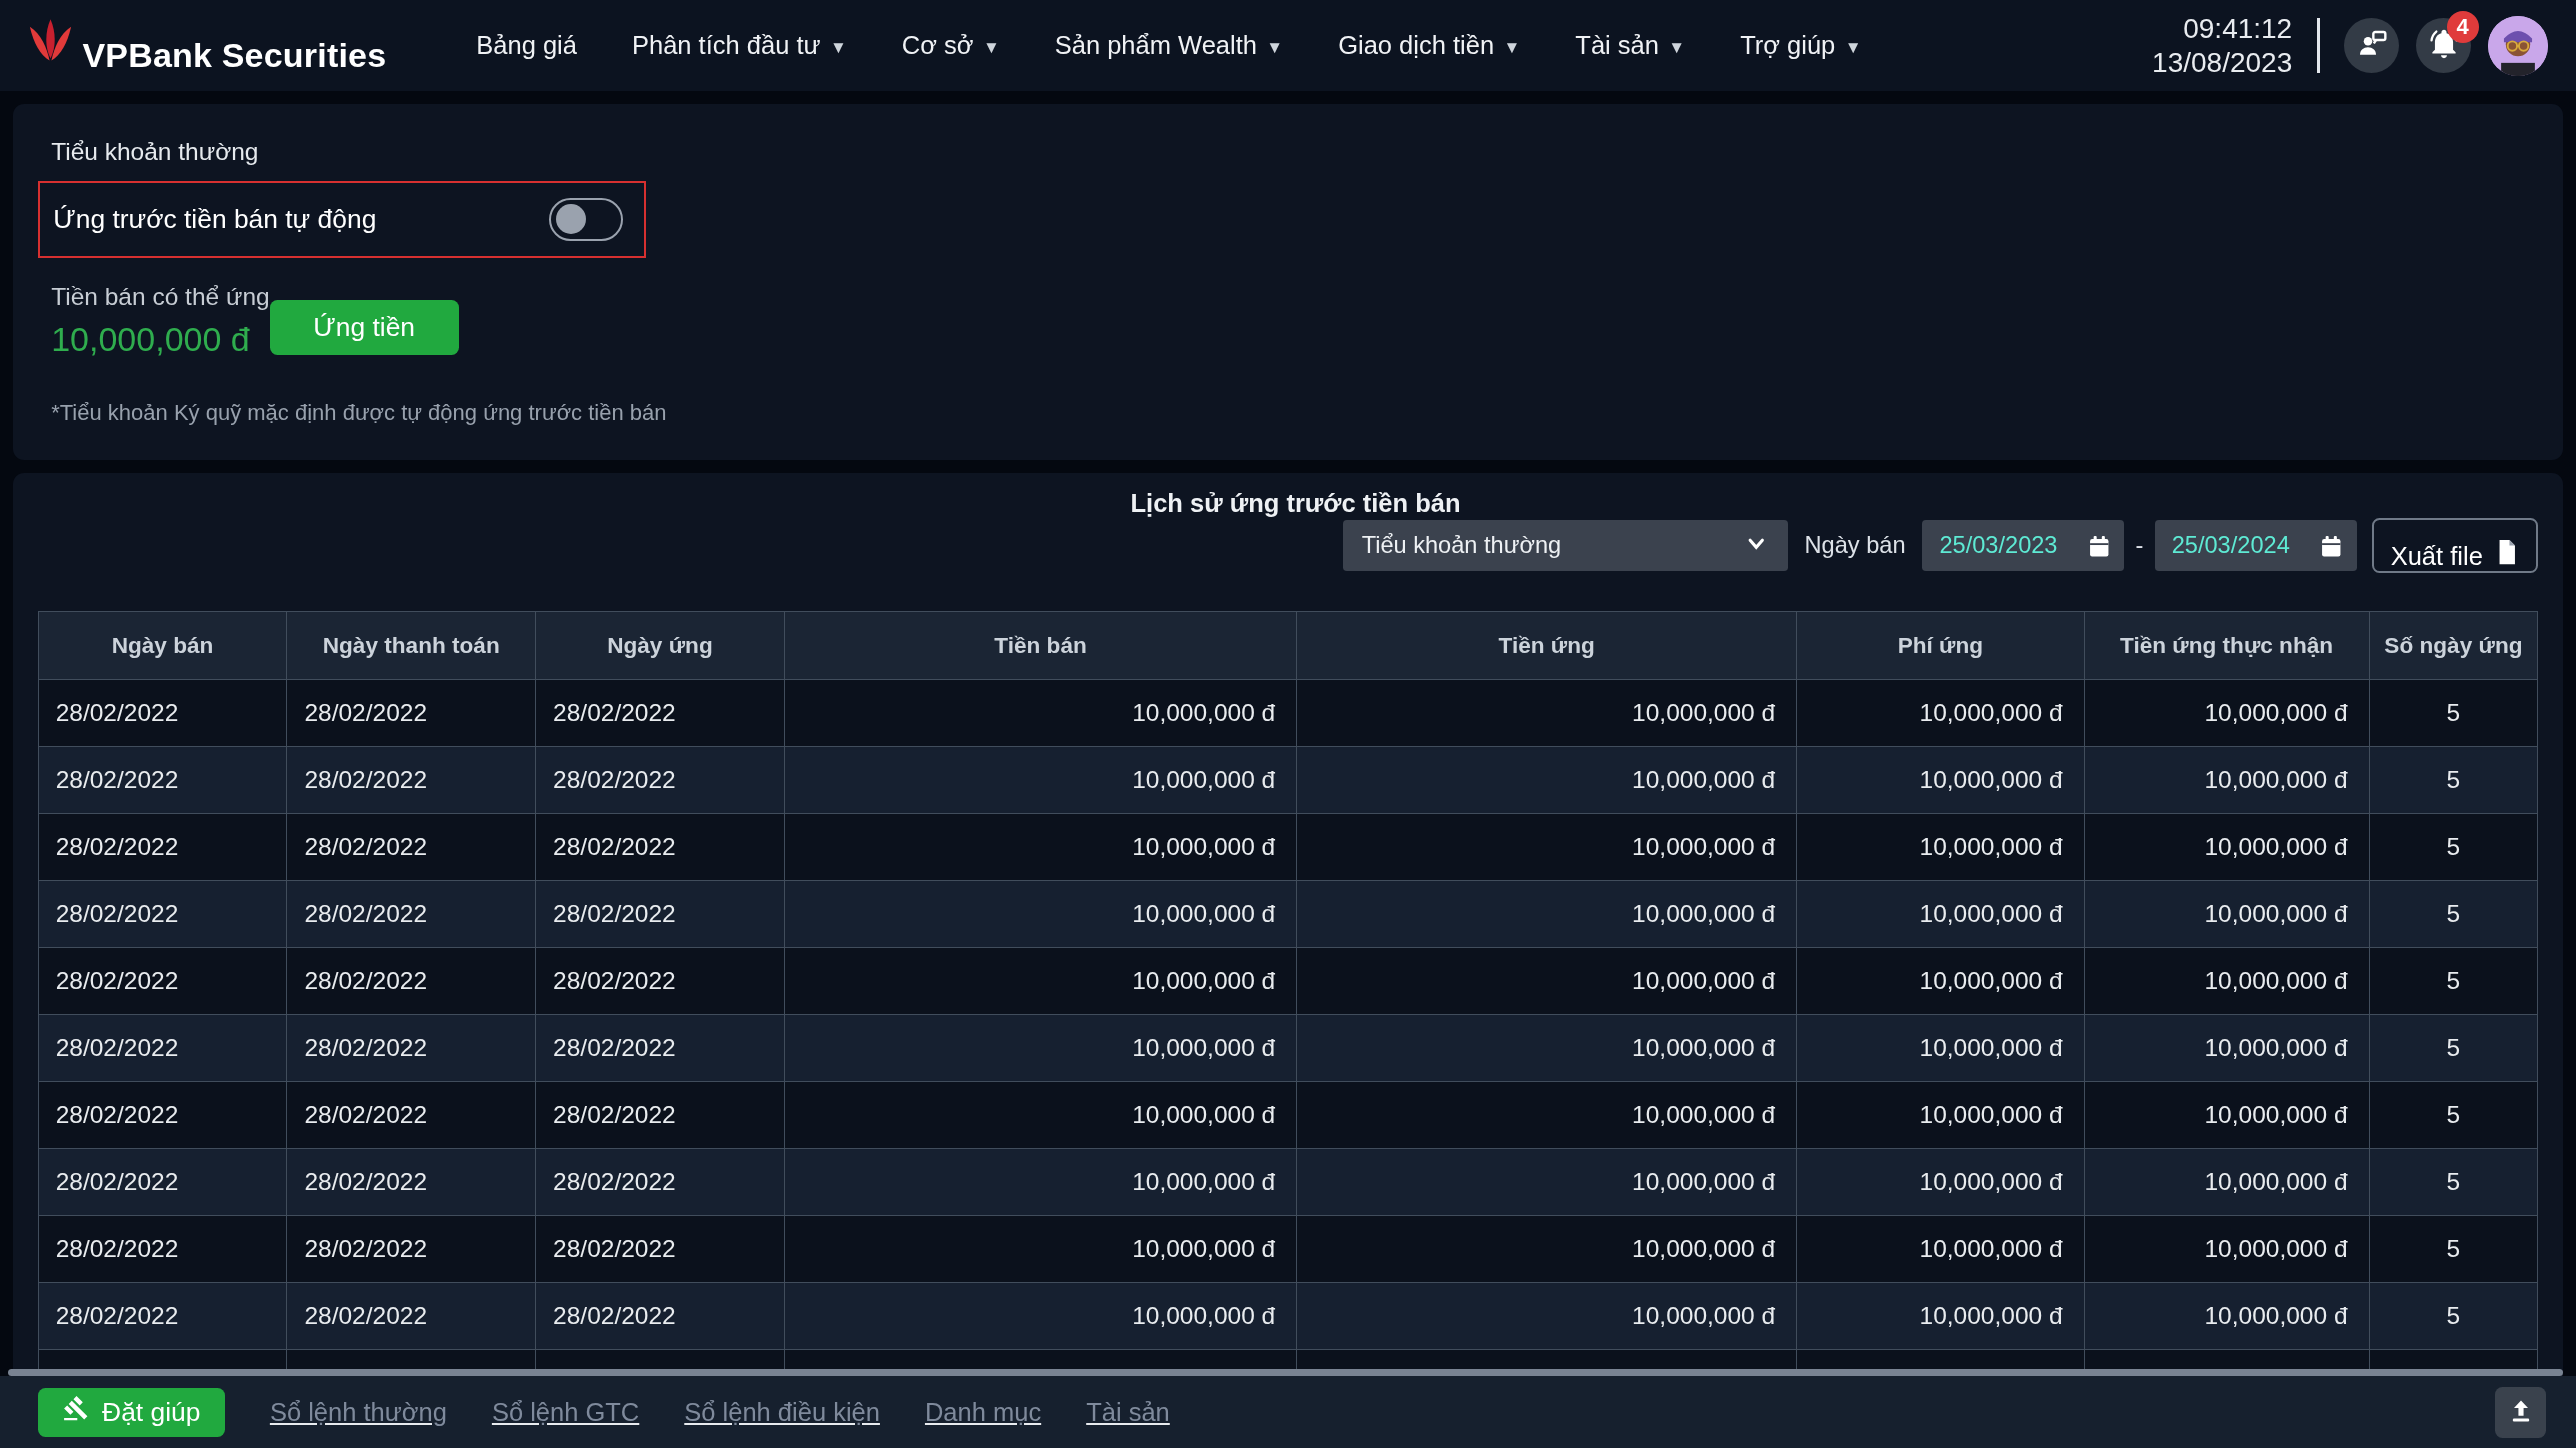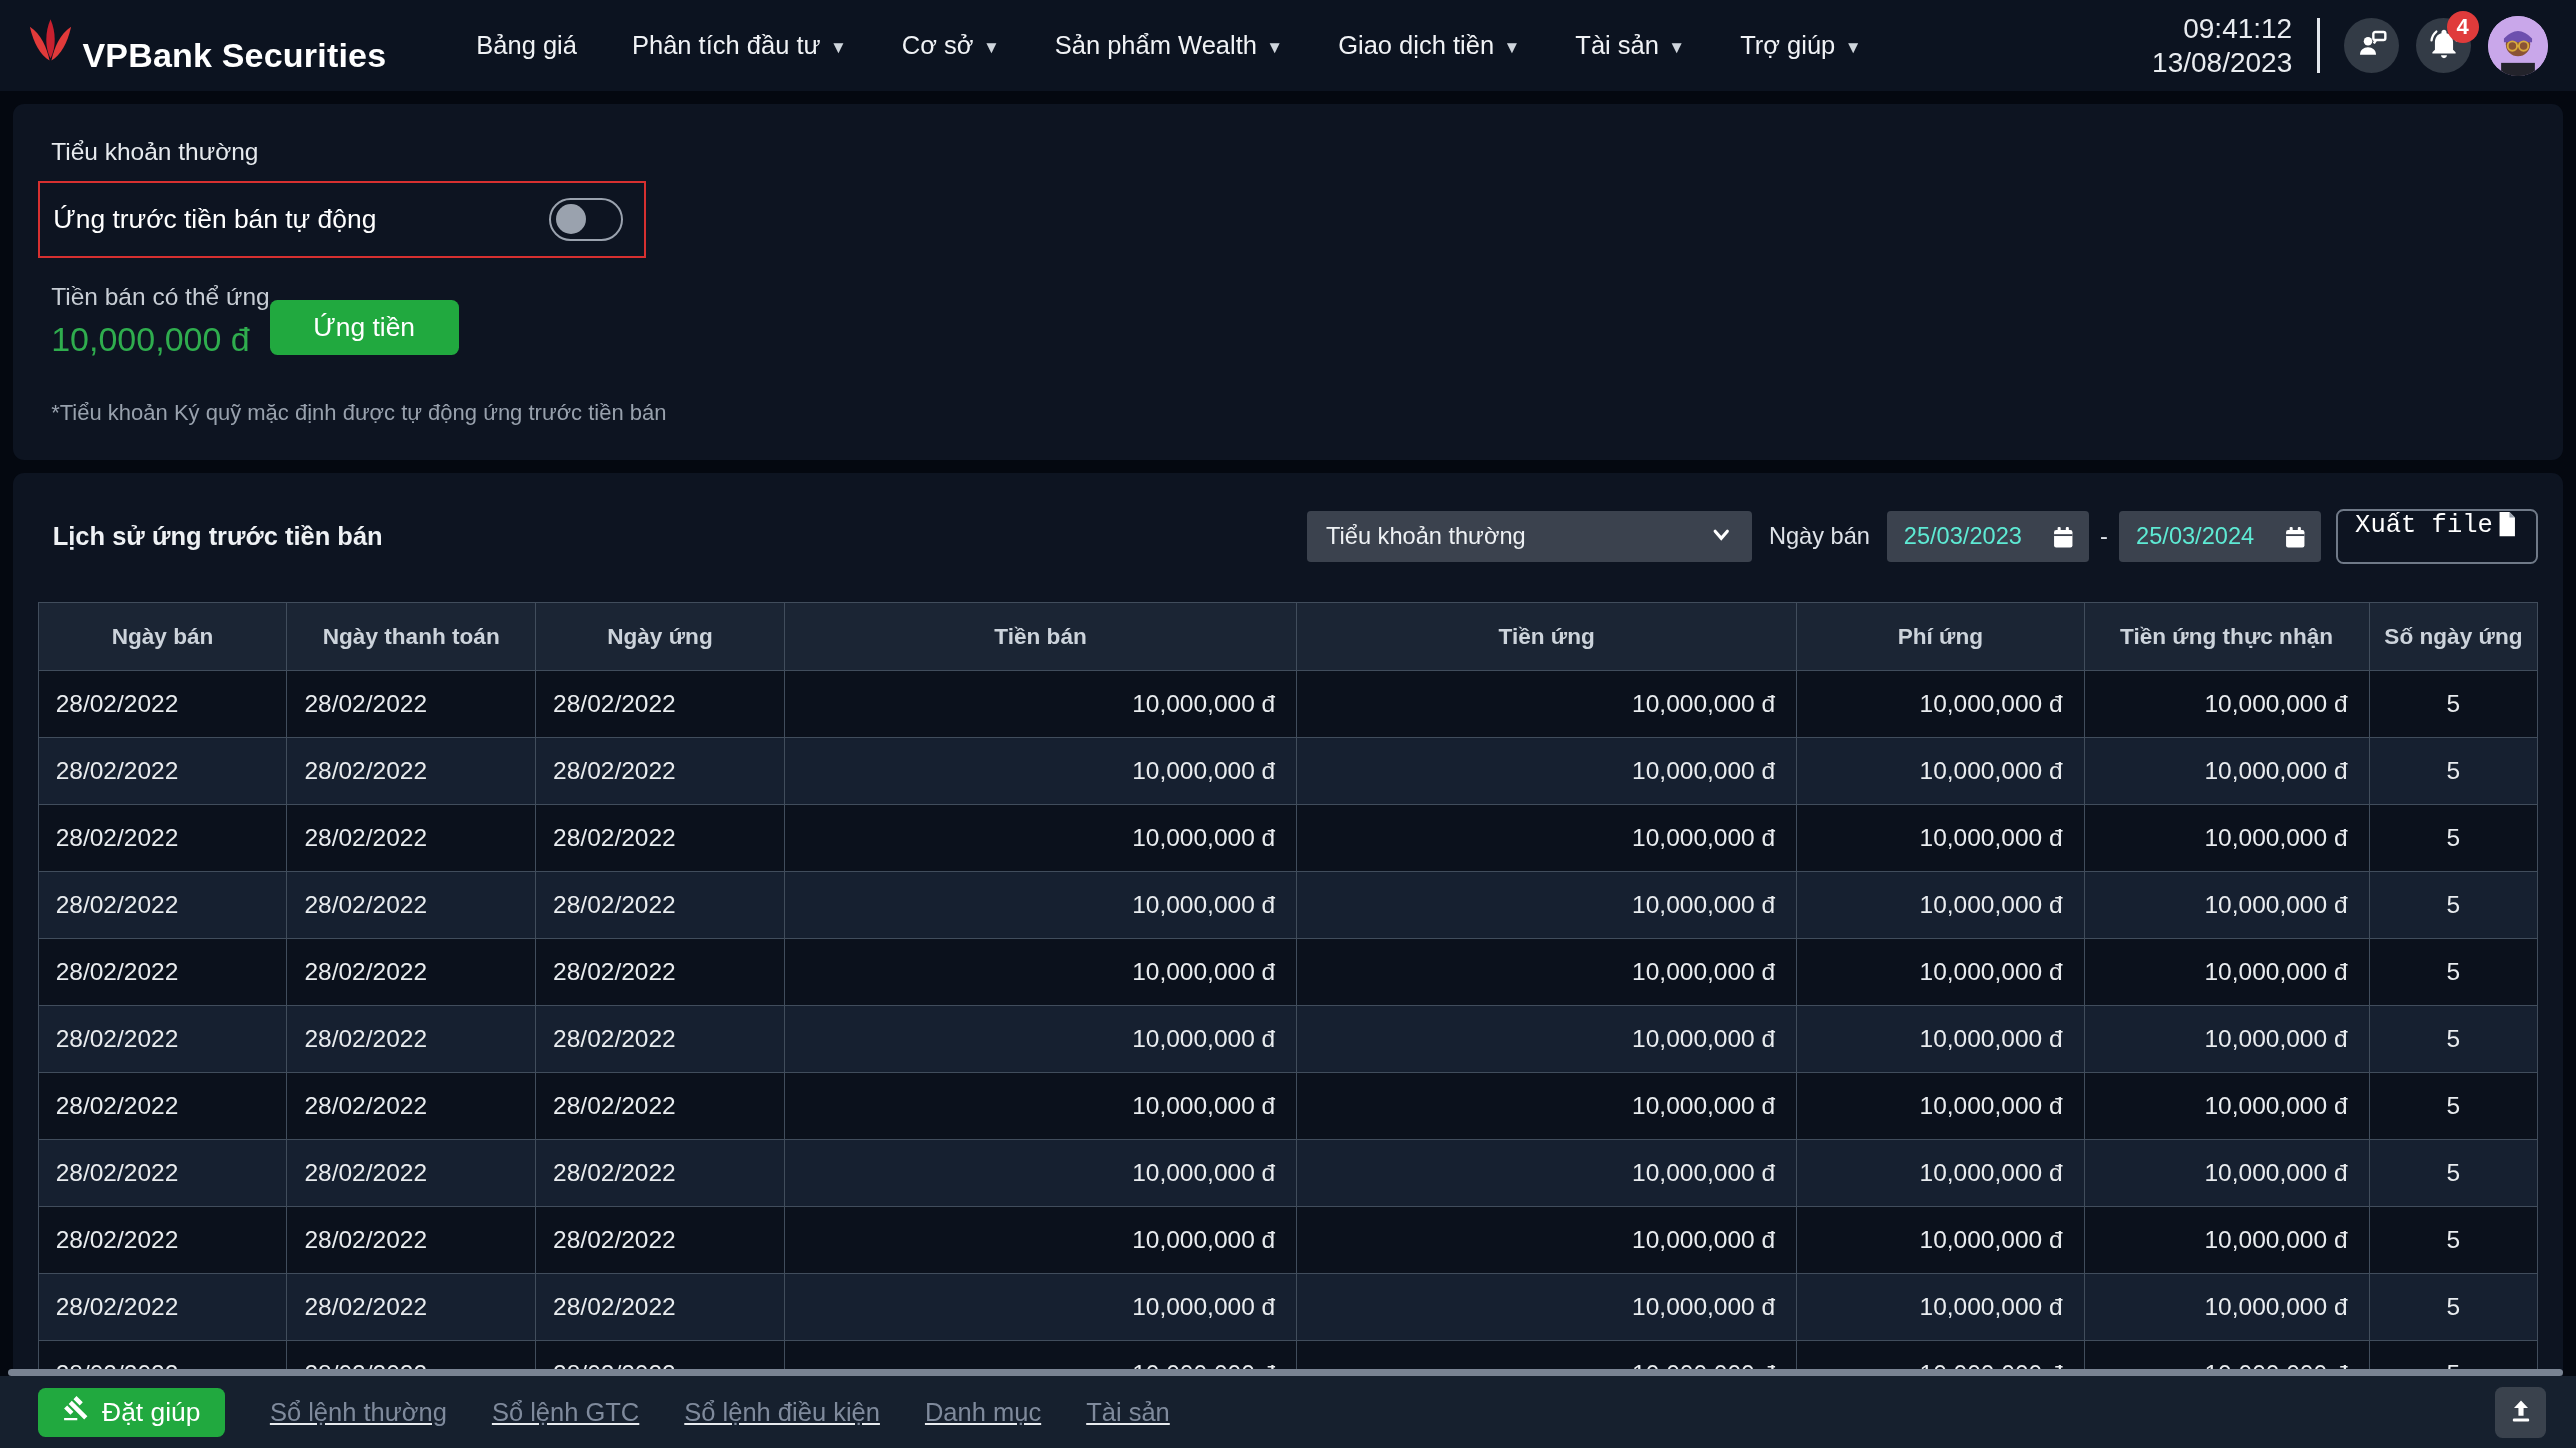--- a/index.html
+++ b/index.html
@@ -65,41 +65,41 @@
   .avail-amount { font-size:34px; margin-top:9.4px; font-weight:500; }
   .btn-green {
     background:#21a93f; color:#ffffff; border:none; border-radius:7.5px;
     font-size:26.4px; font-family:inherit; cursor:pointer;
   }
   .btn-advance { width:189px; height:55px; margin-top:17px; }
   .note { margin-top:41px; font-size:22px; color:#98a1ad; }
 
   
   .card-history { height:942px; overflow:hidden; padding:0 24.5px; }
-  .hist-head { display:flex; align-items:center; padding-top:36px; }
+  .hist-head { display:flex; align-items:center; padding-top:16px;flex-direction:column; }
   .hist-title { font-size:25.5px; font-weight:600; color:#eef1f4; margin-left:15px; }
   .filters { margin-left:auto; display:flex; align-items:center; gap:15px; }
   .select-box {
     width:445px; height:51px; background:#3b424e; border-radius:3.8px;
     display:flex; align-items:center; padding:0 19px; cursor:pointer;
   }
   .select-box span { font-size:23.6px; color:#eef1f4; }
   .select-chevron { margin-left:auto; }
   .filter-label { font-size:23.6px; color:#dde2e8; margin:0 1.9px; }
   .date-box {
     width:202px; height:51px; background:#3b424e; border-radius:3.8px;
     display:flex; align-items:center; padding:0 13.2px 0 17px; cursor:pointer;
   }
   .date-box span { font-size:23.6px; color:#5eead4; }
   .date-box svg { margin-left:auto; }
   .date-dash { font-size:23.6px; color:#dde2e8; margin:0 -3.8px; }
   .btn-export {
     height:55px; background:transparent; border:2.8px solid #707a88; border-radius:7.5px;
-    color:#ffffff; font-size:25.5px; font-family:Liberation Mono, monospace; display:flex; align-items:flex-start;
-    gap:2px; padding:0 17px; cursor:pointer;
+    color:#ffffff; font-size:25.5px; font-family:Liberation Sans, sans-serif; display:flex; align-items:flex-end;
+    gap:12px; padding:0 17px; cursor:pointer;
   }
 
   
   table.history-table {
     border-collapse:collapse; width:100%; margin-top:38px; table-layout:fixed;
   }
   .history-table th {
     background:#1b2534; height:68px; font-size:22.6px; font-weight:bold;
     color:#ccd3db; text-align:center; border:0.9px solid #414d5c; padding:0 11.3px;
   }

